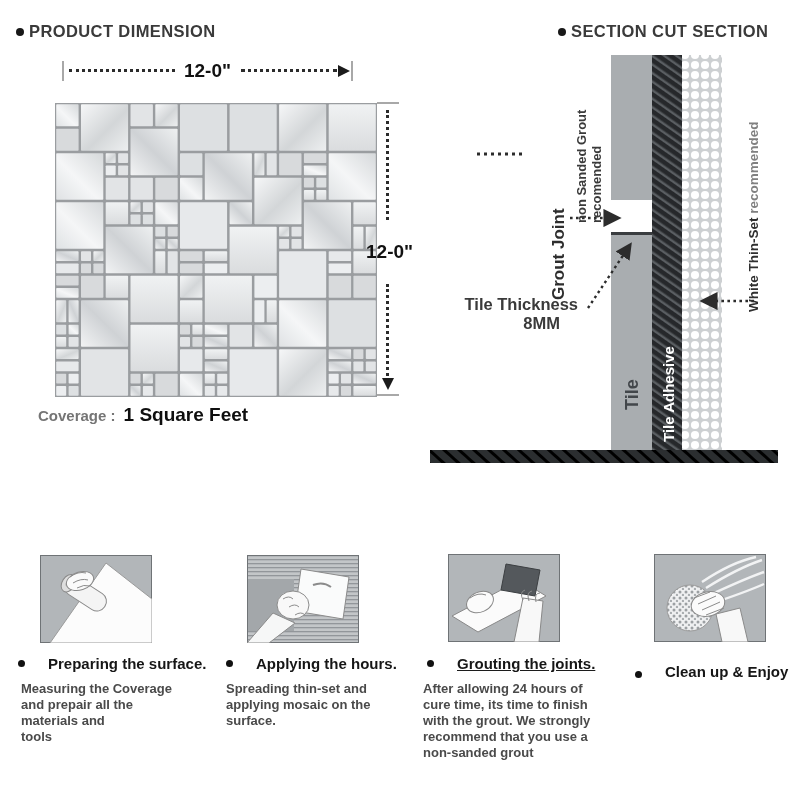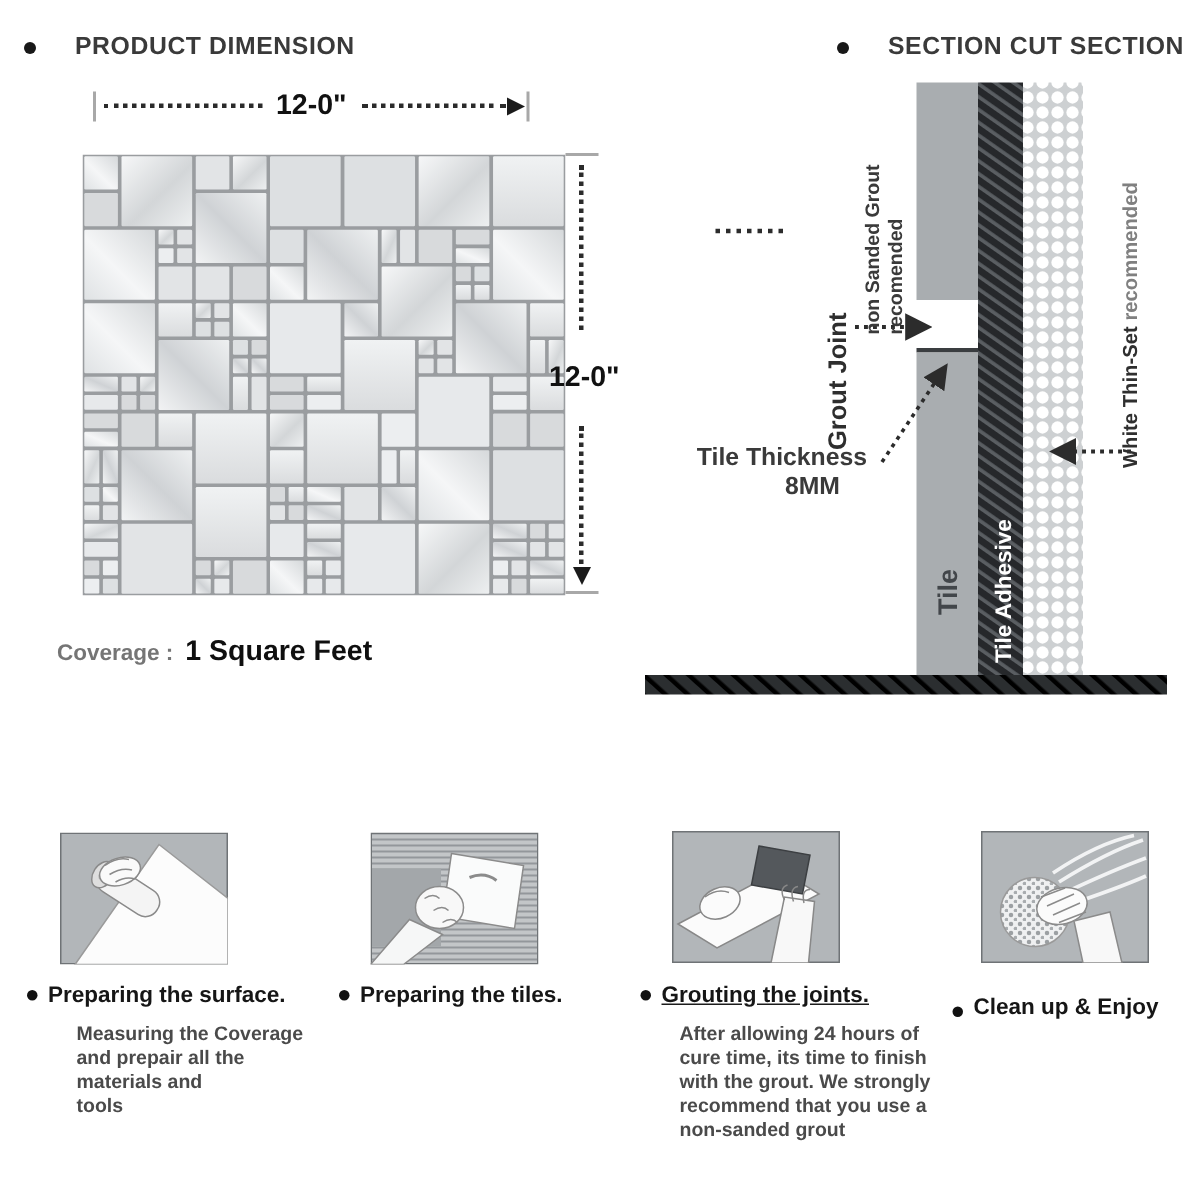--- a/index.html
+++ b/index.html
@@ -1,40 +1,40 @@
 <!DOCTYPE html>
 <html><head>
 <meta charset="utf-8">
 <style>
   html,body{margin:0;padding:0;background:#fff;}
   #canvas{position:relative;width:800px;height:800px;background:#ffffff;overflow:hidden;
           font-family:"Liberation Sans", sans-serif;color:#1c1c1c;}
   .abs{position:absolute;}
   
-  .sec-head{display:flex;align-items:center;gap:26px;}
+  .sec-head{display:flex;align-items:center;gap:5px;}
   .bullet{width:8px;height:8px;border-radius:50%;background:#181818;flex:0 0 auto;}
   .sec-title{font-size:16.5px;font-weight:bold;letter-spacing:.4px;color:#3a3a3a;white-space:nowrap;}
   
   .tick-v{width:2px;height:20px;background:#a8a8a8;}
   .tick-h{width:22px;height:2px;background:#a8a8a8;}
   .dotline-h{border-top:3px dotted #2b2b2b;height:0;}
   .dotline-v{border-left:3px dotted #2b2b2b;width:0;}
   .dim-label{font-size:19px;font-weight:bold;color:#111;white-space:nowrap;}
   .arr-r{width:0;height:0;border-top:6px solid transparent;border-bottom:6px solid transparent;border-left:12px solid #1b1b1b;}
   .arr-d{width:0;height:0;border-left:6px solid transparent;border-right:6px solid transparent;border-top:12px solid #1b1b1b;}
   
-  .coverage{white-space:nowrap;margin-top:20px;}
+  .coverage{white-space:nowrap;}
   .cov-label{font-size:15px;font-weight:bold;color:#757575;}
   .cov-value{font-size:19px;font-weight:bold;color:#0f0f0f;margin-left:8px;}
   
   .step-box{width:112px;height:88px;}
-  .step-cap{display:flex;align-items:flex-start;gap:7px;}
+  .step-cap{display:flex;align-items:flex-start;gap:23px;}
   .cap-dot{width:7px;height:7px;border-radius:50%;background:#111;margin-top:5px;flex:0 0 auto;}
   .cap-text{font-size:15px;font-weight:bold;color:#161616;white-space:nowrap;}
-  .step-desc{font-size:13px;font-weight:bold;color:#4a4a4a;line-height:1.24;white-space:pre-wrap;margin-left:30px;}
+  .step-desc{font-size:13px;font-weight:bold;color:#4a4a4a;line-height:1.24;white-space:pre-wrap;}
   svg text{font-family:"Liberation Sans", sans-serif;}
 </style>
 </head>
 <body>
 
 <div id="canvas">
 
   <div class="abs sec-head" style="left:16px;top:22px;">
     <span class="bullet"></span>
     <span class="sec-title">PRODUCT DIMENSION</span>
@@ -347,34 +347,37 @@
     <path d="M40,44 L56,38 M44,50 L62,42 M48,56 L66,48 M52,61 L70,54" fill="none" stroke="#8b8b8b" stroke-width="1"></path>
     <polygon points="68,88 62,60 86,54 94,88" fill="#f8f8f8" stroke="#8b8b8b"></polygon>
   </svg>
 
   <div class="abs step-cap" style="left:18px;top:655px;">
     <span class="cap-dot"></span>
     <span class="cap-text">Preparing the surface.</span>
   </div>
   <div class="abs step-cap" style="left:226px;top:655px;">
     <span class="cap-dot"></span>
-    <span class="cap-text">Preparing the tiles.</span>
+    <span class="cap-text">Applying the hours.</span>
   </div>
   <div class="abs step-cap" style="left:427px;top:655px;text-decoration:underline;">
     <span class="cap-dot"></span>
     <span class="cap-text">Grouting the joints.</span>
   </div>
   <div class="abs step-cap" style="left:635px;top:663px;align-items:center;">
     <span class="cap-dot"></span>
     <span class="cap-text">Clean up &amp; Enjoy</span>
   </div>
 
   <div class="abs step-desc" style="left:21px;top:681px;width:175px;">Measuring the Coverage
 and prepair all the
 materials and
 tools</div>
+  <div class="abs step-desc" style="left:226px;top:681px;width:185px;">Spreading thin-set and
+applying mosaic on the
+surface.</div>
   <div class="abs step-desc" style="left:423px;top:681px;width:200px;">After allowing 24 hours of
 cure time, its time to finish
 with the grout. We strongly
 recommend that you use a
 non-sanded grout</div>
 
 </div>
 
 </body></html>

